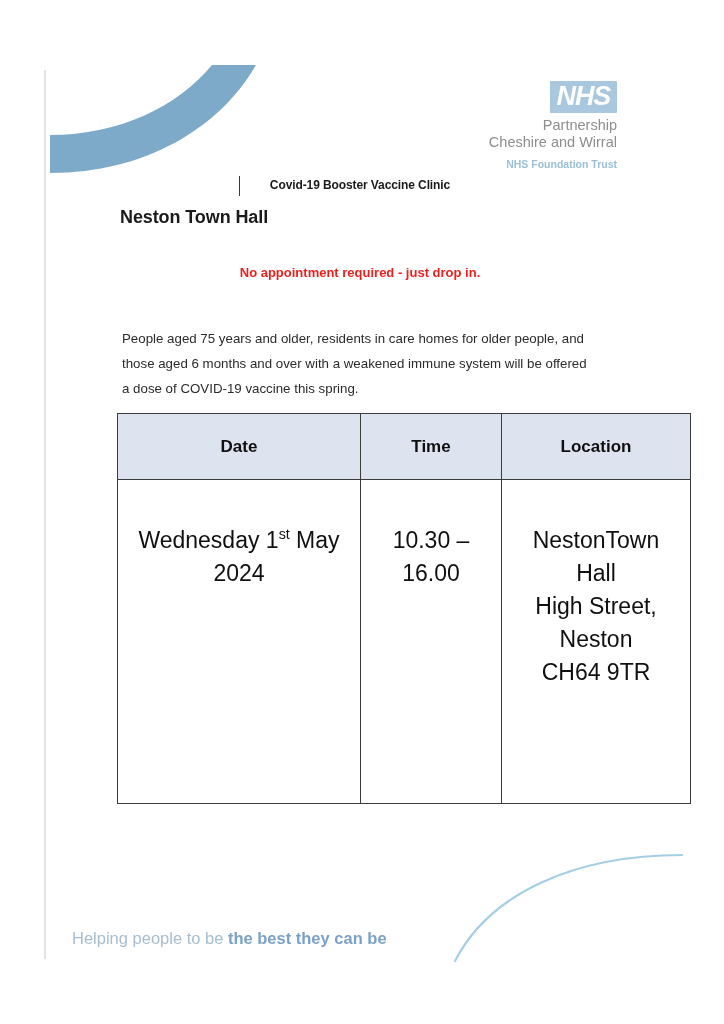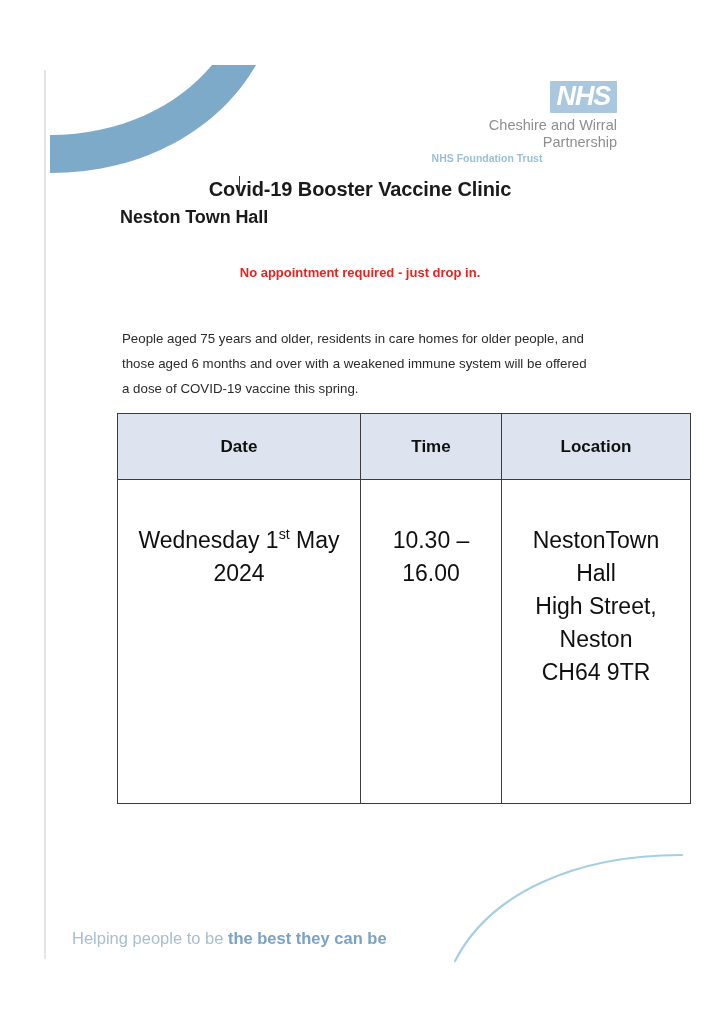--- a/index.html
+++ b/index.html
@@ -80,38 +80,37 @@
   }
   #trust-name {
     margin-top: 4px;
     font-family: "Liberation Sans", sans-serif;
     font-size: 14.5px;
     line-height: 16.5px;
     color: #8e8e8e;
     font-weight: 400;
   }
   #trust-sub {
-    margin-top: 2px;
+    margin-top: 8px;
     font-family: "Liberation Sans", sans-serif;
     font-size: 10.5px;
     line-height: 12px;
     font-weight: 700;
     color: #9bbfd8;
-    text-align: center;
   }
 
   #title-line-1 {
     position: absolute;
     left: 120px;
     top: 165px;
     width: 480px;
     text-align: center;
     font-family: "Liberation Sans", sans-serif;
     font-weight: 700;
-    font-size: 20px;
+    font-size: 12px;
     color: #1a1a1a;
     letter-spacing: -0.1px;
   }
   #caret {
     position: absolute;
     left: 239px;
     top: 163px;
     width: 1px;
     height: 20px;
     background: #3a3a3a;
@@ -224,22 +223,22 @@
 
   <svg id="bottom-arc" viewBox="0 0 300 150" xmlns="http://www.w3.org/2000/svg">
     <path d="M 25 128 C 60 60 145 22 252 22" fill="none" stroke="#a5cee4" stroke-width="2.2" stroke-linecap="round"></path>
   </svg>
 
   <div id="logo-block">
     <span id="nhs-mark">
       <span class="nhs-letters">NHS</span>
     </span>
     <div id="trust-name">
+      <div>Partnership</div>
       <div>Cheshire and Wirral</div>
-      <div>Partnership</div>
     </div>
     <div id="trust-sub">NHS Foundation Trust</div>
   </div>
 
   <div id="title-line-1">Covid-19 Booster Vaccine Clinic</div>
   <div id="caret"></div>
   <div id="title-line-2">Neston Town Hall</div>
 
   <div id="dropin-note">No appointment required - just drop in.</div>
 

